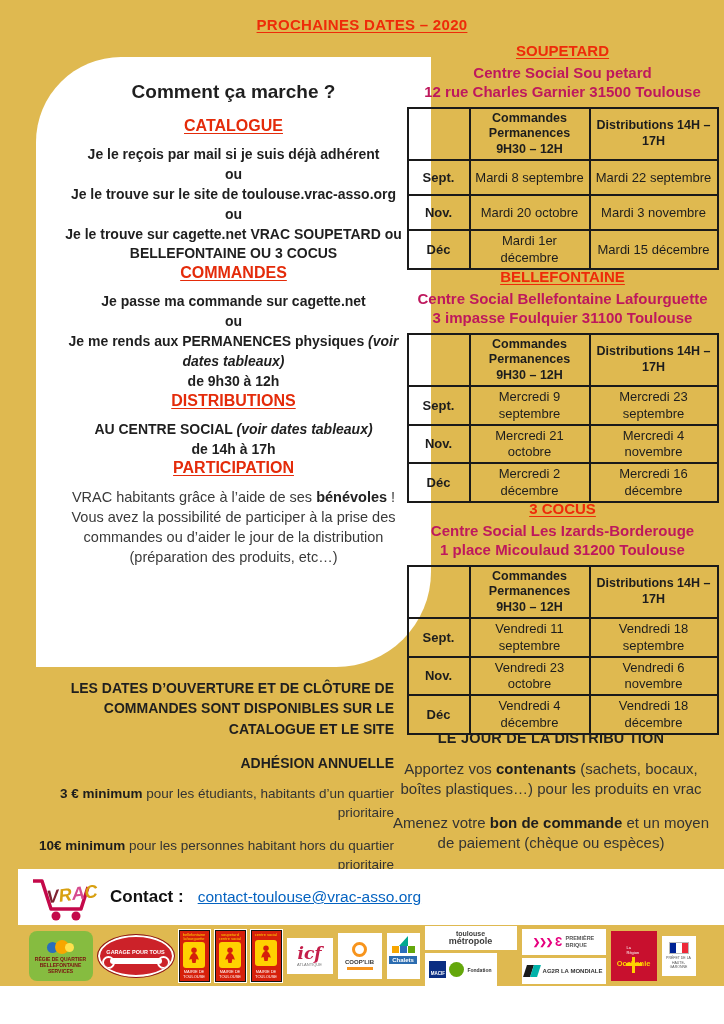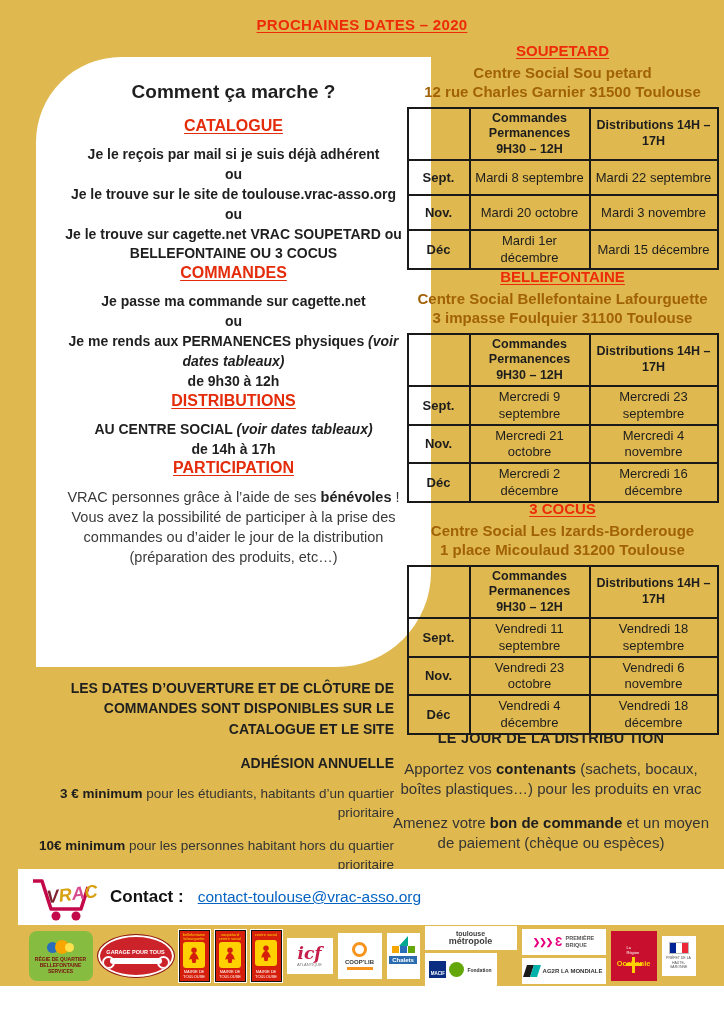--- a/index.html
+++ b/index.html
@@ -19,21 +19,21 @@
     text-underline-offset:2px; margin:0 0 10px 0; }
   .bline { font-size:14px; font-weight:bold; line-height:1.42; }
   .ital { font-style:italic; }
   .part-p { font-size:14.5px; font-weight:normal; color:#3a3a3a; line-height:1.38; }
   .part-p b { color:#222; }
 
   
   .site { position:absolute; left:405px; width:315px; text-align:center; }
   .site-title { color:#EE2B09; font-weight:bold; font-size:15px; text-decoration:underline;
     text-underline-offset:2px; margin-bottom:5px; }
-  .venue { color:#a16207; font-weight:bold; font-size:15px; line-height:1.25; }
+  .venue { color:#be185d; font-weight:bold; font-size:15px; line-height:1.25; }
   table.sched { border-collapse:collapse; table-layout:fixed; width:310px; margin:5px auto 0 auto;
     color:#1d1d1d; }
   table.sched col.c1 { width:62px; } table.sched col.c2 { width:120px; } table.sched col.c3 { width:128px; }
   table.sched th, table.sched td { border:2px solid #1a1a1a; text-align:center; vertical-align:middle; padding:2px 3px; }
   table.sched tr.hdr th { height:44px; font-size:12.5px; font-weight:bold; line-height:1.25; }
   table.sched td { height:35px; font-size:13px; line-height:1.25; }
   table.sched td.month { font-weight:bold; font-size:13px; }
 
   
   .notes { position:absolute; left:26px; top:678px; width:368px; text-align:right; color:#1f1f1f; }
@@ -166,21 +166,21 @@
     <div class="bline">Je passe ma commande sur cagette.net</div>
     <div class="bline">ou</div>
     <div class="bline"><span>Je me rends aux PERMANENCES physiques </span><span class="ital">(voir dates tableaux)</span></div>
     <div class="bline">de 9h30 à 12h</div>
 
     <div class="red-h">DISTRIBUTIONS</div>
     <div class="bline"><span>AU CENTRE SOCIAL </span><span class="ital">(voir dates tableaux)</span></div>
     <div class="bline">de 14h à 17h</div>
 
     <div class="red-h">PARTICIPATION</div>
-    <div class="part-p"><span>VRAC personnes grâce à l’aide de ses </span><b>bénévoles</b><span> !</span><br>
+    <div class="part-p"><span>VRAC habitants grâce à l’aide de ses </span><b>bénévoles</b><span> !</span><br>
     <span>Vous avez la possibilité de participer à la prise des commandes ou d’aider le jour de la distribution (préparation des produits, etc…)</span></div>
   </div>
 
   <div class="site" style="top:42px;">
     <div class="site-title">SOUPETARD</div>
     <div class="venue">Centre Social Sou petard</div>
     <div class="venue">12 rue Charles Garnier 31500 Toulouse</div>
     <table class="sched">
       <colgroup>
           <col class="c1">

